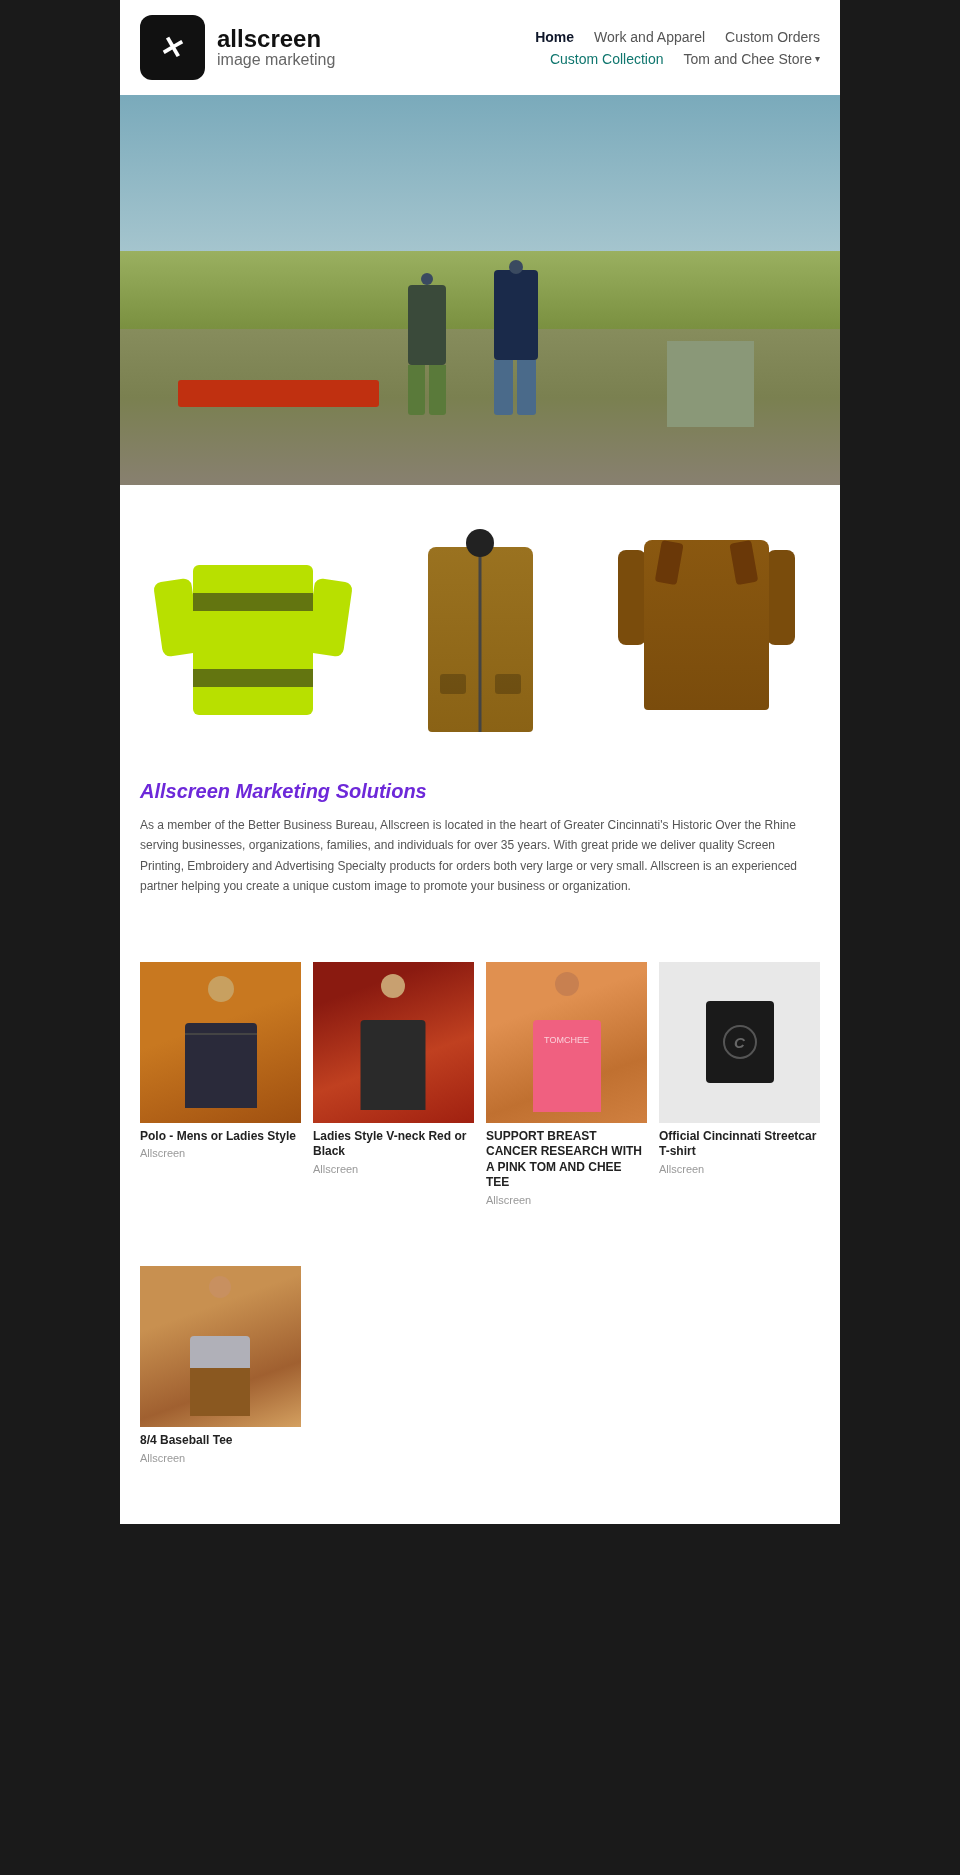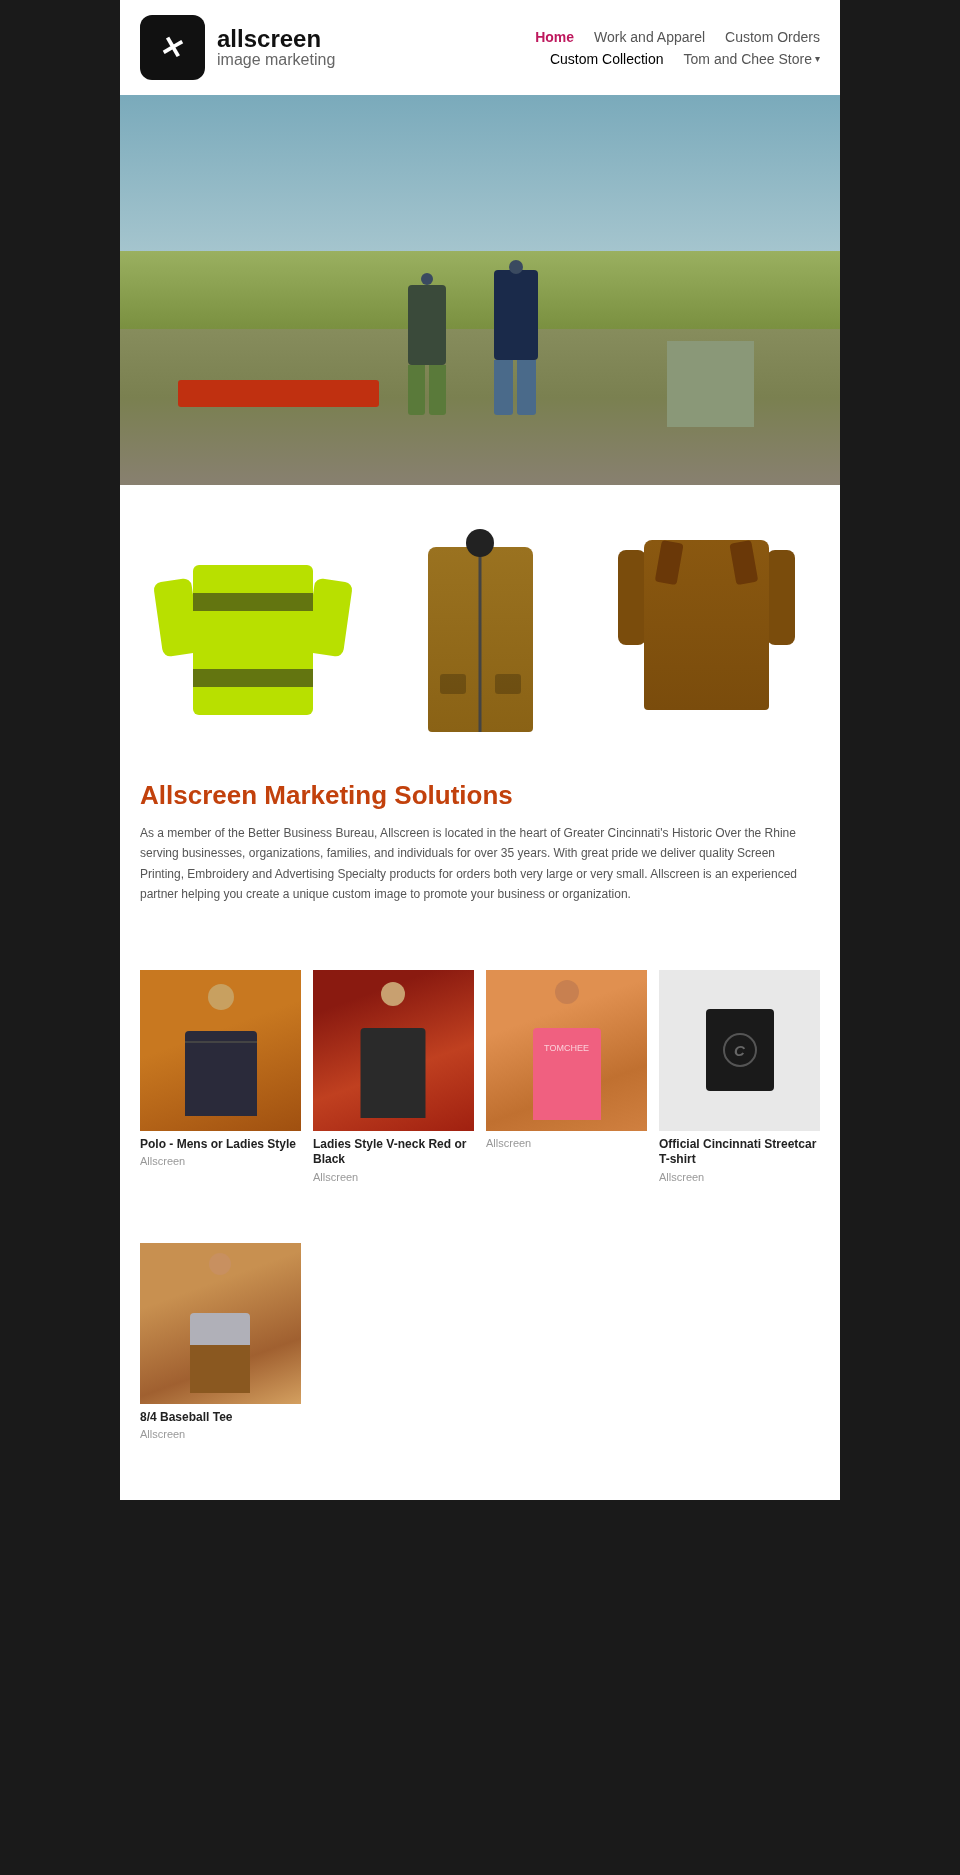--- a/index.html
+++ b/index.html
@@ -1,22 +1,23 @@
 <!DOCTYPE html>
 <html><head>
   <meta charset="utf-8">
   <style>
     * { margin: 0; padding: 0; box-sizing: border-box; }
     body { font-family: Arial, sans-serif; background: #1a1a1a; width: 960px; }
     .logo-area { display: flex; align-items: center; gap: 12px; }
     .about-title {
-      font-size: 26px;
+      font-size: 20px;
       font-weight: bold;
       margin-bottom: 12px;
-      color: #c2410c;
+      color: #6d28d9;
+      font-style: italic;
     }
     .about-text {
       font-size: 12px;
       line-height: 1.7;
       color: #555;
     }
 
     a { text-decoration: none; }
 
     .top-bar-full {
@@ -167,26 +168,26 @@
         </div>
       </div>
       <div style="display:flex; flex-direction:column; align-items:flex-end;">
         <div style="display:flex; gap:8px; align-items:center;">
           
         </div>
       </div>
 
       <nav style="display:flex; flex-direction:column; align-items:flex-end; gap:6px;">
         <div style="display:flex; gap:20px; align-items:center;">
-          <a href="#" style="font-size:14px; color:#be185d; font-weight:bold; text-decoration:none;margin-left:31px;">Home</a>
+          <a href="#" style="font-size:14px; color:#0f172a; font-weight:bold; text-decoration:none;margin-left:31px;">Home</a>
           <a href="#" style="font-size:14px; color:#555; text-decoration:none;">Work and Apparel</a>
           <a href="#" style="font-size:14px; color:#555; text-decoration:none;">Custom Orders</a>
         </div>
         <div style="display:flex; gap:20px; align-items:center;">
-          <a href="#" style="font-size:14px; color:#000000; text-decoration:none;">Custom Collection</a>
+          <a href="#" style="font-size:14px; color:#0f766e; text-decoration:none;">Custom Collection</a>
           <a href="#" style="font-size:14px; color:#555; text-decoration:none; display:flex; align-items:center; gap:3px;">
             <span>Tom and Chee Store</span>
             <span style="font-size:10px;">▾</span>
           </a>
         </div>
       </nav>
     </div>
 
     <div style="width:100%; height:390px; overflow:hidden; position:relative;">
       <div style="width:100%; height:100%; background:linear-gradient(180deg, #6a8a9a 0%, #8aaa7a 35%, #9aaa7a 50%, #7a8060 65%, #8a8a70 80%, #7a7860 100%); position:relative;">
@@ -299,20 +300,21 @@
         <div class="pcard-img bg-pink-skin">
           <div class="pcard-img-inner">
             <div style="width:68%; height:87%; position:relative; display:flex; flex-direction:column; align-items:center; justify-content:flex-end;">
               <div style="width:24px; height:24px; background:#c88050; border-radius:50%; position:absolute; top:0;"></div>
               <div style="width:68px; height:92px; background:#f06080; border-radius:4px 4px 0 0; position:absolute; bottom:0; left:50%; transform:translateX(-50%);">
                 <div style="position:absolute; top:15px; left:50%; transform:translateX(-50%); font-size:9px; color:rgba(255,255,255,0.7); white-space:nowrap;">TOMCHEE</div>
               </div>
             </div>
           </div>
         </div>
+        <div class="pcard-title">SUPPORT BREAST CANCER RESEARCH WITH A PINK TOM AND CHEE TEE</div>
         <div class="pcard-brand">Allscreen</div>
       </div>
 
       <div class="pcard">
         <div class="pcard-img bg-dark-tee">
           <div class="pcard-img-inner" style="background:#e8e8e8;">
             <div style="width:68px; height:82px; background:#1a1a1a; border-radius:4px; display:flex; align-items:center; justify-content:center;">
               <div style="width:34px; height:34px; border-radius:50%; border:2px solid #555; display:flex; align-items:center; justify-content:center; color:#666; font-size:15px; font-style:italic; font-weight:bold;">C</div>
             </div>
           </div>

